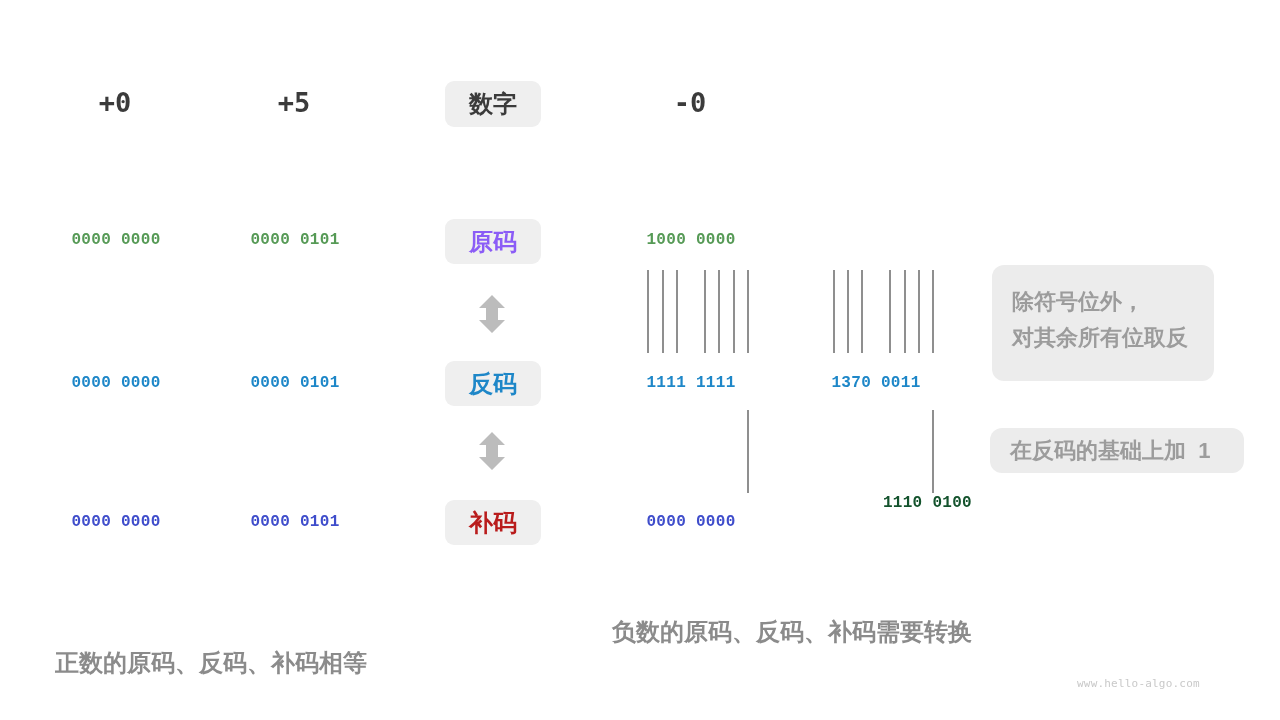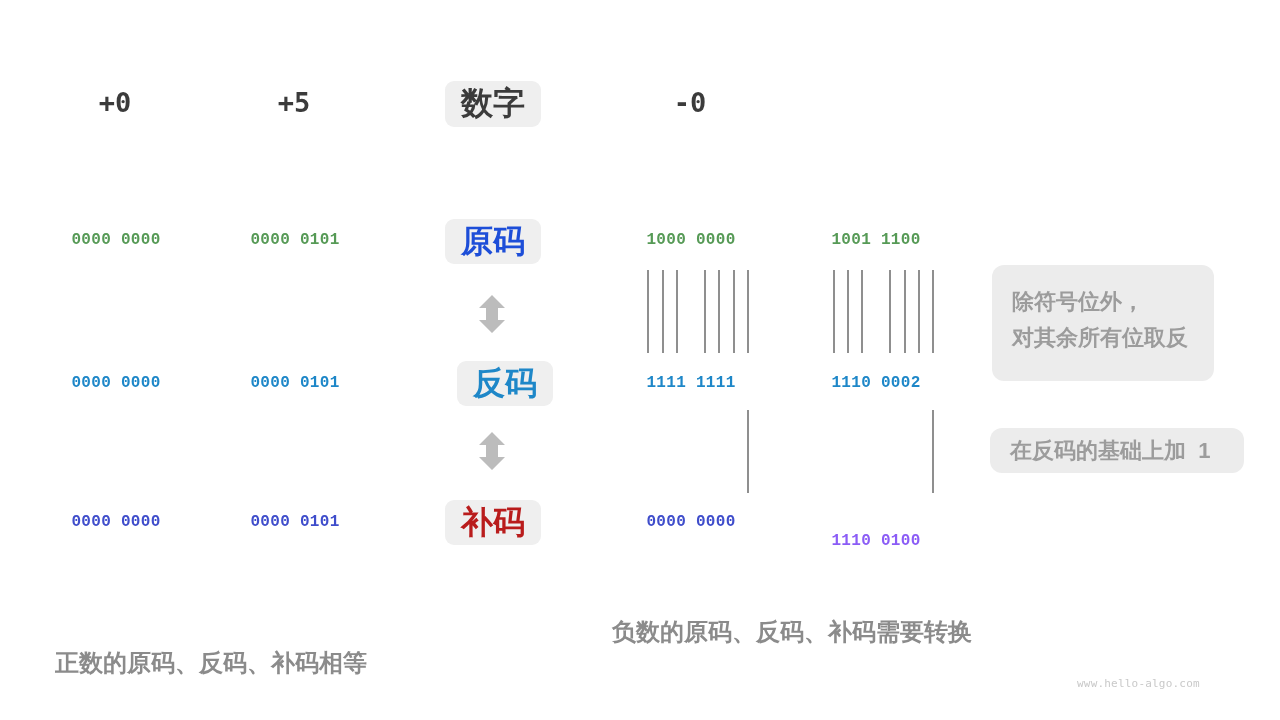--- a/index.html
+++ b/index.html
@@ -20,21 +20,21 @@
   }
   .col1 { left:20px; }
   .col2 { left:199px; }
   .col3 { left:595px; }
   .col4 { left:780px; }
 
   
   .box {
     left:445px; width:96px; height:45px; background:#efefef; border-radius:9px;
     display:flex; align-items:center; justify-content:center;
-    font-weight:bold; font-size:32px; color:#3b3b3b;
+    font-weight:bold; font-size:24px; color:#3b3b3b;
   }
 
   
   .vline { position:absolute; width:1.5px; background:#8f8f8f; }
   .grpA { top:270px; height:83px; }
   .grpB { top:410px; height:83px; }
 
   .arrow { left:479px; width:26px; height:38px; }
 
   
@@ -62,24 +62,23 @@
   <span class="abs num col1">+0</span>
   <span class="abs num col2">+5</span>
   <div class="abs box" style="top:81px; height:46px;">
     <span>数字</span>
   </div>
   <span class="abs num col3">-0</span>
 
   <span class="abs bin col1" style="top: 225px; color: rgb(86, 154, 86);">0000 0000</span>
   <span class="abs bin col2" style="top: 225px; color: rgb(86, 154, 86);">0000 0101</span>
   <div class="abs box" style="top:219px;">
-    <span style="color: #1d4ed8; text-align: right;">原码</span>
+    <span style="color: #8b5cf6; text-align: right;">原码</span>
   </div>
   <span class="abs bin col3" style="top: 225px; color: rgb(86, 154, 86);">1000 0000</span>
-  <span class="abs bin col4" style="top: 225px; color: rgb(86, 154, 86);">1001 1100</span>
 
   <svg class="abs arrow" style="top:295px;" viewBox="0 0 26 38">
     <polygon points="13,0 26,13 19,13 19,25 26,25 13,38 0,25 7,25 7,13 0,13" fill="#bcbcbc"></polygon>
   </svg>
 
   <div class="vline grpA" style="left:647px;"></div>
   <div class="vline grpA" style="left:662px;"></div>
   <div class="vline grpA" style="left:676px;"></div>
   <div class="vline grpA" style="left:704px;"></div>
   <div class="vline grpA" style="left:718px;"></div>
@@ -88,40 +87,40 @@
   <div class="vline grpA" style="left:833px;"></div>
   <div class="vline grpA" style="left:847px;"></div>
   <div class="vline grpA" style="left:861px;"></div>
   <div class="vline grpA" style="left:889px;"></div>
   <div class="vline grpA" style="left:904px;"></div>
   <div class="vline grpA" style="left:918px;"></div>
   <div class="vline grpA" style="left:932px;"></div>
 
   <span class="abs bin col1" style="top: 368px; color: rgb(30, 135, 200);">0000 0000</span>
   <span class="abs bin col2" style="top: 368px; color: rgb(30, 135, 200);">0000 0101</span>
-  <div class="abs box" style="top:361px;margin-left:12px;">
+  <div class="abs box" style="top:361px;">
     <span style="color: rgb(30, 135, 200);">反码</span>
   </div>
   <span class="abs bin col3" style="top: 368px; color: rgb(30, 135, 200);">1111 1111</span>
-  <span class="abs bin col4" style="top: 368px; color: rgb(30, 135, 200);">1110 0002</span>
+  <span class="abs bin col4" style="top: 368px; color: rgb(30, 135, 200);">1370 0011</span>
 
   <svg class="abs arrow" style="top:432px;" viewBox="0 0 26 38">
     <polygon points="13,0 26,13 19,13 19,25 26,25 13,38 0,25 7,25 7,13 0,13" fill="#bcbcbc"></polygon>
   </svg>
 
   <div class="vline grpB" style="left:747px;"></div>
   <div class="vline grpB" style="left:932px;"></div>
 
   <span class="abs bin col1" style="top: 507px; color: rgb(63, 77, 203);">0000 0000</span>
   <span class="abs bin col2" style="top: 507px; color: rgb(63, 77, 203);">0000 0101</span>
   <div class="abs box" style="top:500px;">
     <span style="color: #b91c1c;">补码</span>
   </div>
   <span class="abs bin col3" style="top: 507px; color: rgb(63, 77, 203);">0000 0000</span>
-  <span class="abs bin col4" style="top: 526px; color: #8b5cf6;">1110 0100</span>
+  <span class="abs bin col4" style="top: 488px; color: #14532d; text-align: right;">1110 0100</span>
 
   <div class="abs note note1">
     <div>除符号位外，</div>
     <div>对其余所有位取反</div>
   </div>
   <div class="abs note note2">
     <span>在反码的基础上加  1</span>
   </div>
 
   <span class="abs caption cap1">正数的原码、反码、补码相等</span>

